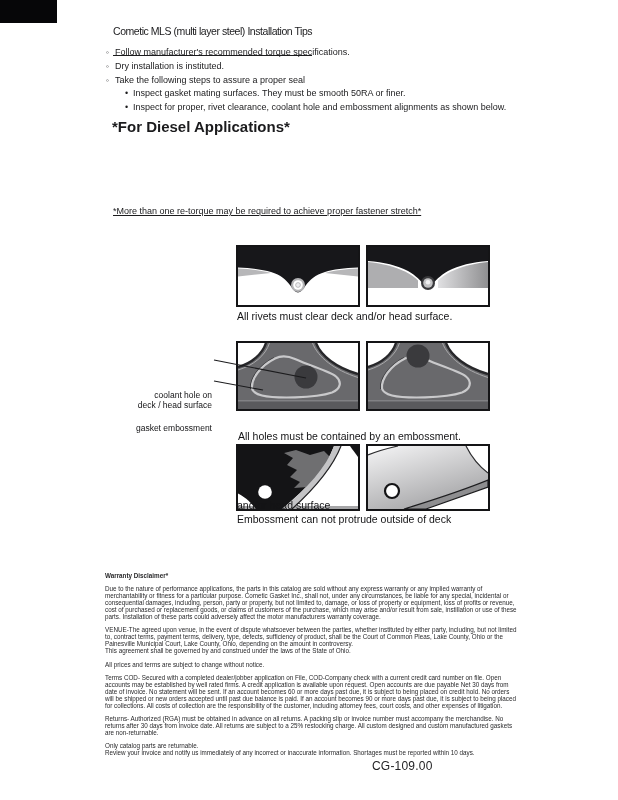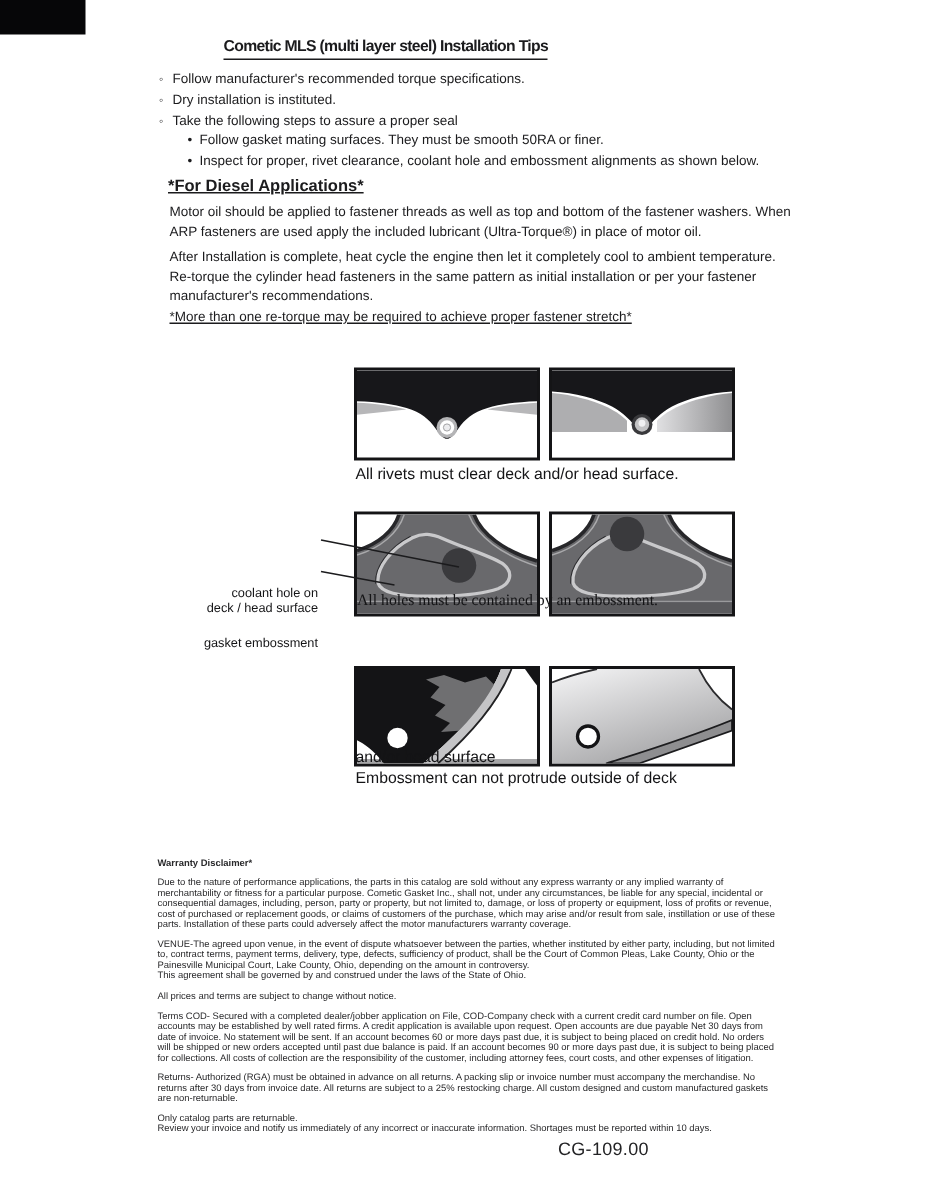--- a/index.html
+++ b/index.html
@@ -2,31 +2,31 @@
 <html><head>
 <meta charset="utf-8">
 <style>
   * { margin:0; padding:0; box-sizing:border-box; }
   html,body { background:#ffffff; }
   .page { position:relative; width:618px; height:800px; background:#ffffff;
           font-family:"Liberation Sans", sans-serif; color:#1b1b1d; overflow:hidden; }
 
   .scan-mark { position:absolute; left:0; top:0; width:57px; height:23px; background:#060608; }
 
-  .title { position:absolute; left:113px; top:25px; font-size:10.5px; font-weight:bold;
-           letter-spacing:-0.45px; padding-bottom:2px; border-bottom:1.4px solid #1b1b1d;
-           white-space:nowrap;margin-left:36px; }
+  .title { position:absolute; left:113px; top:25px; font-size:10.5px; font-weight:normal;
+           letter-spacing:-0.45px; padding-bottom:18px; border-bottom:1.4px solid #1b1b1d;
+           white-space:nowrap; }
 
   .tips { position:absolute; left:106px; top:46px; width:432px; font-size:9px; line-height:13.8px; }
   .trow { display:flex; }
   .mk  { flex:none; width:9px; font-size:8px; }
   .smk { flex:none; width:8px; font-size:9px; }
   .sub { margin-left:19px; }
 
-  .h2 { position:absolute; left:112px; top:118px; font-size:11px; font-weight:bold;text-decoration:underline; }
+  .h2 { position:absolute; left:112px; top:118px; font-size:15px; font-weight:bold; }
   .para { position:absolute; left:113px; width:418px; font-size:9px; line-height:13.2px; }
   .p1 { top:135px; } .p2 { top:165px; } .note { top:205px;text-decoration:underline; }
 
   .dlabel { position:absolute; width:124px; text-align:center; font-size:13px; color:#141416;
             letter-spacing:0.3px;margin-top:48px; }
   .dbox { position:absolute; width:124px; border:2px solid #141416; background:#fff; display:block; }
   .caption { position:absolute; font-size:10.5px; color:#141416; white-space:nowrap; }
 
   .anno { position:absolute; left:96px; width:116px; text-align:right; font-size:8.5px;
           line-height:10px; color:#141416;margin-top:48px; }
@@ -59,31 +59,29 @@
     <div class="trow">
       <span class="mk">◦</span>
       <span>Dry installation is instituted.</span>
     </div>
     <div class="trow">
       <span class="mk">◦</span>
       <span>Take the following steps to assure a proper seal</span>
     </div>
     <div class="trow sub">
       <span class="smk">•</span>
-      <span>Follow gasket mating surfaces.  They must be smooth 50RA or finer.</span>
+      <span>Inspect gasket mating surfaces.  They must be smooth 50RA or finer.</span>
     </div>
     <div class="trow sub">
       <span class="smk">•</span>
       <span>Inspect for proper, rivet clearance, coolant hole and embossment alignments as shown below.</span>
     </div>
   </div>
 
   <div class="h2">*For Diesel Applications*</div>
-  <div class="para p1">Motor oil should be applied to fastener threads as well as top and bottom of the fastener washers. When ARP fasteners are used apply the included lubricant (Ultra-Torque®) in place of motor oil.</div>
-  <div class="para p2">After Installation is complete, heat cycle the engine then let it completely cool to ambient temperature. Re-torque the cylinder head fasteners in the same pattern as initial installation or per your fastener manufacturer's recommendations.</div>
   <div class="para note">*More than one re-torque may be required to achieve proper fastener stretch*</div>
 
   <div class="dlabel" style="left:236px; top:229px;">RIGHT</div>
   <div class="dlabel" style="left:366px; top:229px;">WRONG</div>
 
   <svg class="dbox" style="left:236px; top:245px; height:62px;" viewBox="0 0 120 58">
     <path d="M0,0 H120 V20.5 C106,21 95,22.5 87,25 C77,28 72,32.5 67.5,38.8 C64.5,43 62.5,45.5 60,45.5 C57.5,45.5 55.5,43 52.5,38.8 C48,32.5 43,28 33,25 C25,22.5 14,21 0,20.5 Z" fill="#17171a"></path>
     <path d="M0,21.5 C12,22 24,23.5 33,26 L0,29.5 Z" fill="#b7b7b9"></path>
     <path d="M120,21.5 C108,22 96,23.5 87,26 L120,29.5 Z" fill="#b7b7b9"></path>
     <circle cx="60" cy="38" r="7" fill="#b4b4b6"></circle>
@@ -146,21 +144,21 @@
     <path d="M13,46 C12,36 21,23 36,15" fill="none" stroke="#2b2b2e" stroke-width="1.8"></path>
     <path d="M14,45.5 C13,36 22,23 37,15.5 C44,12 50,13 57,16 C74,23.5 92,28.5 98,33.5 C104,38.5 103,46 94,49.5 C77,55.5 36,55.5 24,52.5 C17.5,50.8 14.8,48.5 14,45.5 Z" fill="none" stroke="#c9c9cb" stroke-width="2.2"></path>
     <circle cx="50" cy="13" r="11.5" fill="#3a3a3d"></circle>
   </svg>
 
   <svg class="leaders" width="100" height="46" viewBox="0 0 100 46">
     <line x1="1" y1="11" x2="93" y2="29" stroke="#1b1b1d" stroke-width="1.1"></line>
     <line x1="1" y1="32" x2="50" y2="41" stroke="#1b1b1d" stroke-width="1.1"></line>
   </svg>
 
-  <div class="caption" style="left:238px; top:395px;font-family:Liberation Serif, serif;">All holes must be contained by an embossment.</div>
+  <div class="caption" style="left:238px; top:430px;">All holes must be contained by an embossment.</div>
 
   <div class="dlabel" style="left:236px; top:429px;">RIGHT</div>
   <div class="dlabel" style="left:366px; top:429px;">WRONG</div>
 
   <svg class="dbox" style="left:236px; top:444px; height:67px;" viewBox="0 0 120 63">
     <rect x="0" y="60" width="120" height="3" fill="#a6a6a8"></rect>
     <path d="M0,0 H96 C88,22 69,42 44,63 L18,63 C11,54 5,50 0,47.5 Z" fill="#141416"></path>
     <polygon points="46,7 55,12 49,19 59,24 52,31 62,36 56,42 70,41 81,34 89,24 93,12 86,5 72,9 58,4" fill="#6f6f71"></polygon>
     <path d="M96,0 C88,22 69,42 44,63 L54,63 C76,43 94,23 103,0 Z" fill="#c4c4c6"></path>
     <path d="M103,0 C94,23 76,43 54,63" fill="none" stroke="#222224" stroke-width="1.2"></path>

